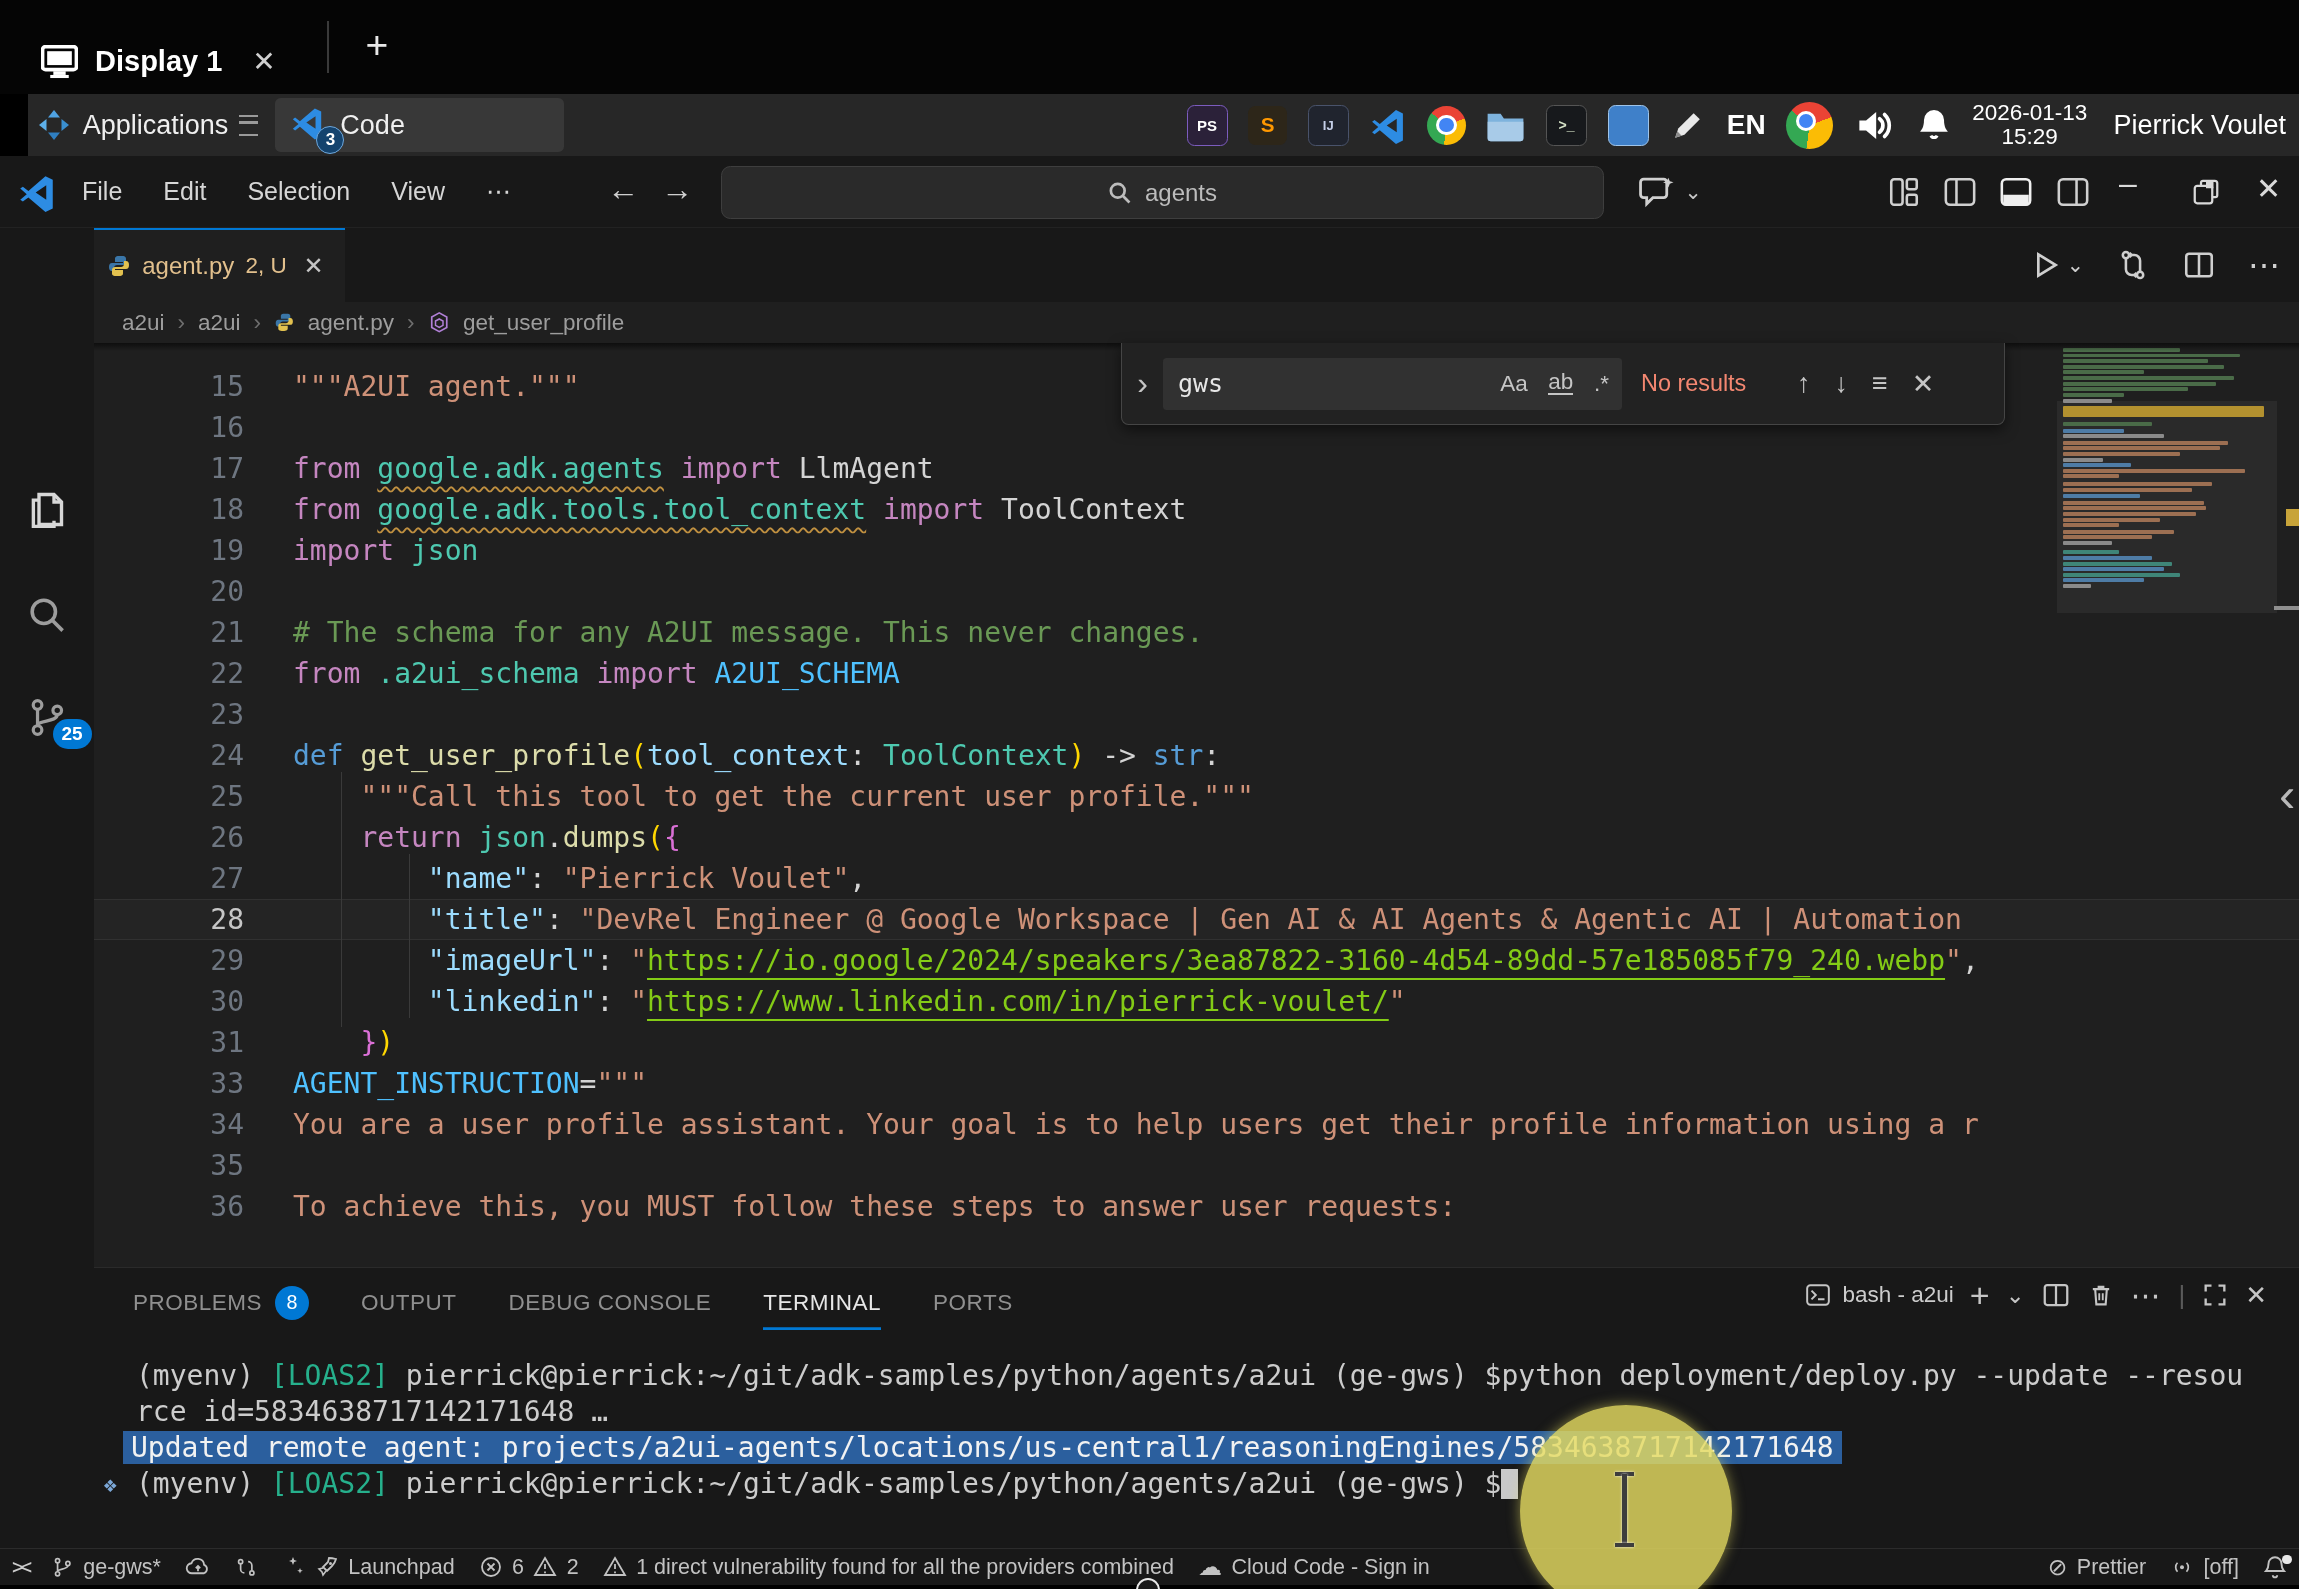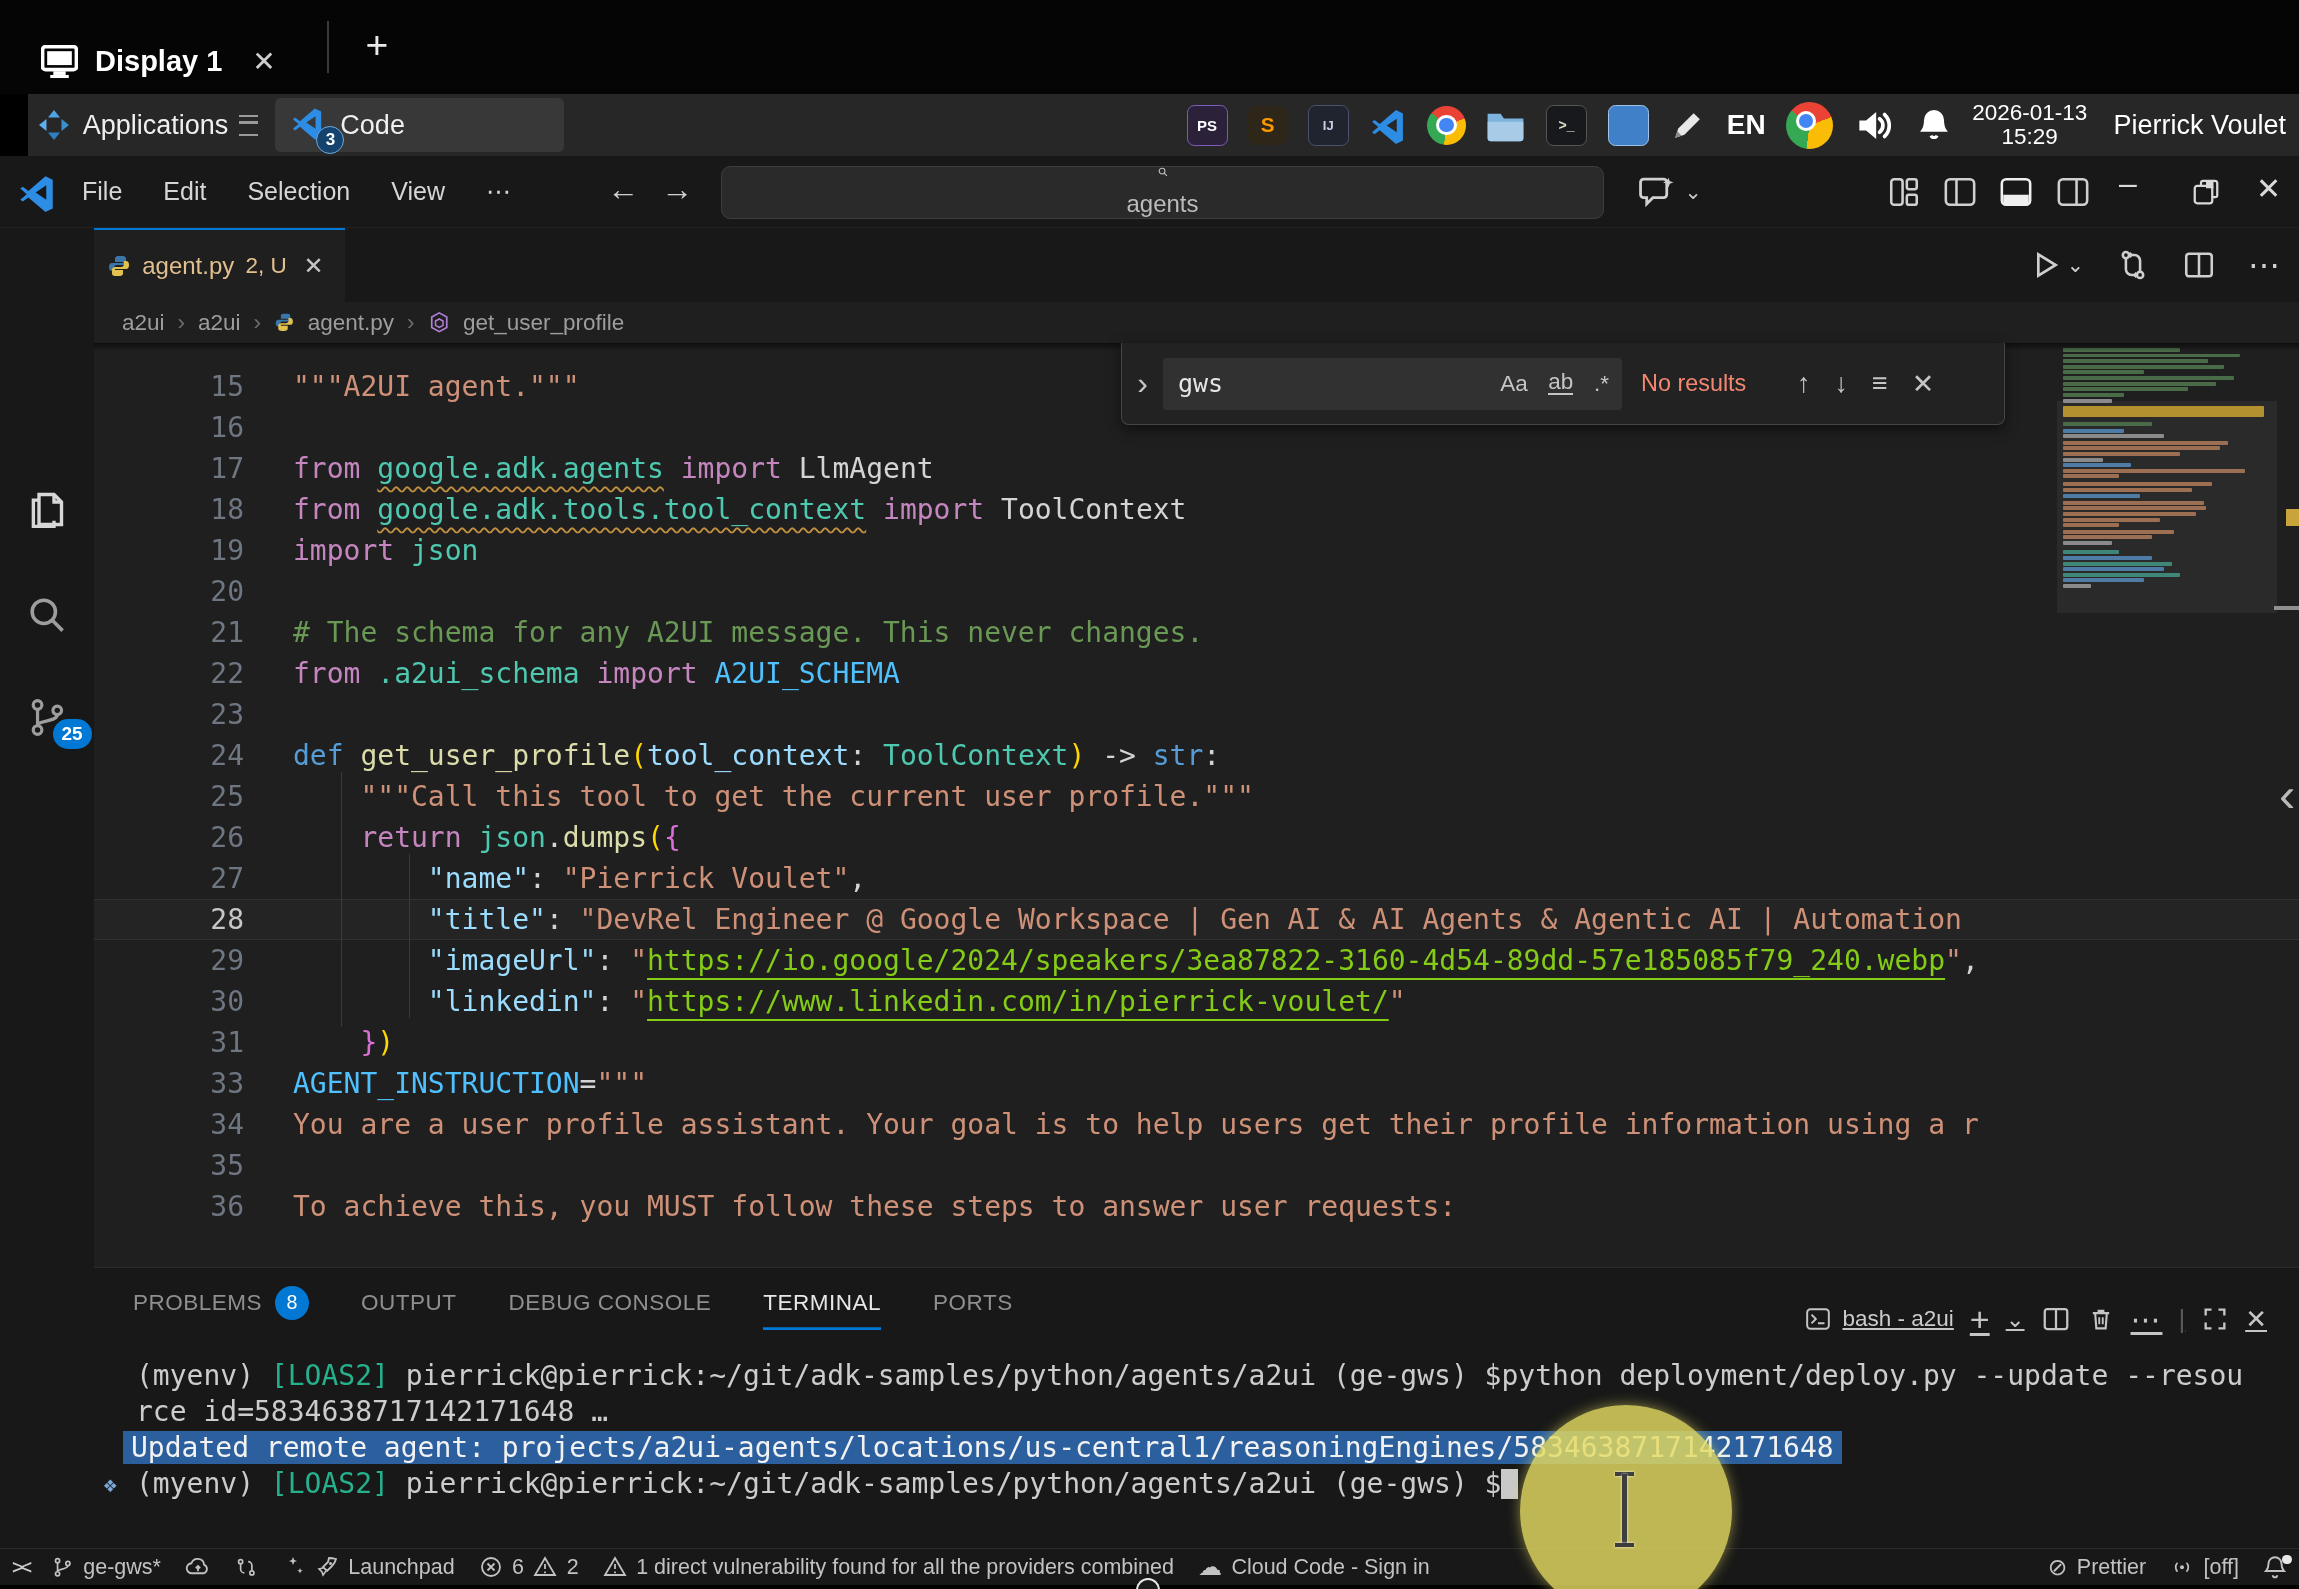--- a/index.html
+++ b/index.html
@@ -28,21 +28,21 @@
   .clock{color:#fff;font-size:22.5px;line-height:24px;text-align:center;}
   .user{color:#fff;font-size:27px;margin-left:5.6px;}
   .lang{color:#fff;font-size:28px;font-weight:700;}
   .chrome{width:39px;height:39px;border-radius:50%;background:conic-gradient(from -50deg,#ea4335 0 33%,#fbbc05 0 66%,#34a853 0 100%);position:relative;}
   .chrome:after{content:"";position:absolute;left:9.4px;top:9.4px;width:20.6px;height:20.6px;border-radius:50%;background:#4285f4;border:3.7px solid #fff;box-sizing:border-box;}
 
   
   #titlebar{left:0;top:156px;width:2299px;height:71px;background:#181818;border-bottom:0.9px solid #222;}
   #menubar{position:absolute;left:82px;top:0;height:71px;display:flex;align-items:center;gap:41px;color:#d6d6d6;font-size:25px;}
   .nav-arrow{color:#cfcfcf;font-size:32px;}
-  #cmd-center{position:absolute;left:721px;top:10.3px;width:881px;height:51px;background:#2a2a2a;border:0.9px solid #3e3e3e;border-radius:9.4px;display:flex;align-items:center;justify-content:center;gap:13px;color:#bcbcbc;font-size:24px;flex-direction:column;}
+  #cmd-center{position:absolute;left:721px;top:10.3px;width:881px;height:51px;background:#2a2a2a;border:0.9px solid #3e3e3e;border-radius:9.4px;display:flex;align-items:center;justify-content:center;gap:13px;color:#bcbcbc;font-size:24px;}
   .win-ctl{color:#d9d9d9;}
 
   
   #activitybar{left:0;top:228px;width:94px;height:1320px;background:#181818;border-right:0.9px solid #2b2b2b;}
   .act-ic{position:absolute;left:20.6px;width:52px;height:52px;display:flex;align-items:center;justify-content:center;}
   .badge{position:absolute;border-radius:19px;background:#0078d4;color:#fff;font-size:19px;font-weight:700;display:flex;align-items:center;justify-content:center;}
 
   
   #tabstrip{left:94px;top:228px;width:2205px;height:74px;background:#181818;}
   #tab{position:absolute;left:0;top:0;width:251px;height:74px;background:#1f1f1f;border-top:2.8px solid #0078d4;display:flex;align-items:center;gap:11.2px;padding:0 13px;box-sizing:border-box;}
@@ -85,21 +85,21 @@
   #ovr-marker{left:2286px;top:509px;width:13px;height:17px;background:#c8a43a;z-index:6;}
   #mm-slider-line{left:2274px;top:606px;width:25px;height:3.7px;background:#8f8f8f;z-index:6;}
   #edge-chevron{left:2279px;top:766px;color:#b9b9b9;font-size:49px;z-index:6;}
 
   
   #panel{left:94px;top:1267px;width:2205px;height:281px;background:#181818;border-top:1.9px solid #2a2a2a;box-sizing:border-box;}
   #panel-tabs{position:absolute;left:39px;top:7.5px;display:flex;gap:52px;align-items:center;height:54px;font-size:22.5px;color:#8f8f8f;letter-spacing:0.5px;}
   .ptab{display:flex;align-items:center;gap:13px;height:54px;}
   .ptab.active{color:#e7e7e7;box-shadow:inset 0 -2.8px #0078d4;}
   .pbadge{width:34px;height:34px;border-radius:50%;background:#0078d4;color:#fff;font-size:19.7px;display:flex;align-items:center;justify-content:center;letter-spacing:0;}
-  #term-actions{position:absolute;right:32px;top:24px;height:54px;display:flex;align-items:center;gap:16px;color:#c5c5c5;text-decoration:underline;}
+  #term-actions{position:absolute;right:32px;top:0;height:54px;display:flex;align-items:center;gap:16px;color:#c5c5c5;}
   .term-title{display:flex;align-items:center;gap:11.2px;color:#cccccc;font-size:22.5px;}
   #term-lines{position:absolute;left:0;top:90px;width:2205px;font-family:"DejaVu Sans Mono",monospace;font-size:28px;}
   .trow{height:36px;line-height:36px;white-space:pre;padding-left:42px;position:relative;}
   .trow.tsep{margin-top:7.5px;border-top:0.9px solid #3a3a3a;}
   .tt-p{color:#cccccc}.tt-g{color:#26b08c}
   .tsel .tline{background:#2b5f9e;color:#fff;padding:0 8px;margin-left:-13px;}
   .tsel .tt-p{color:#f2f2f2;}
   .tic{position:absolute;left:9.4px;color:#7ba7d7;font-size:22.5px;}
   .tcur{display:inline-block;width:17px;height:30px;background:#c9c9c9;vertical-align:-5.6px;}
 

